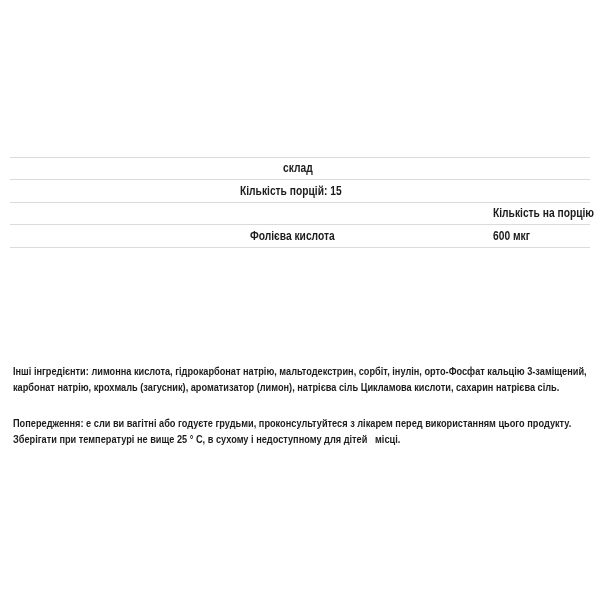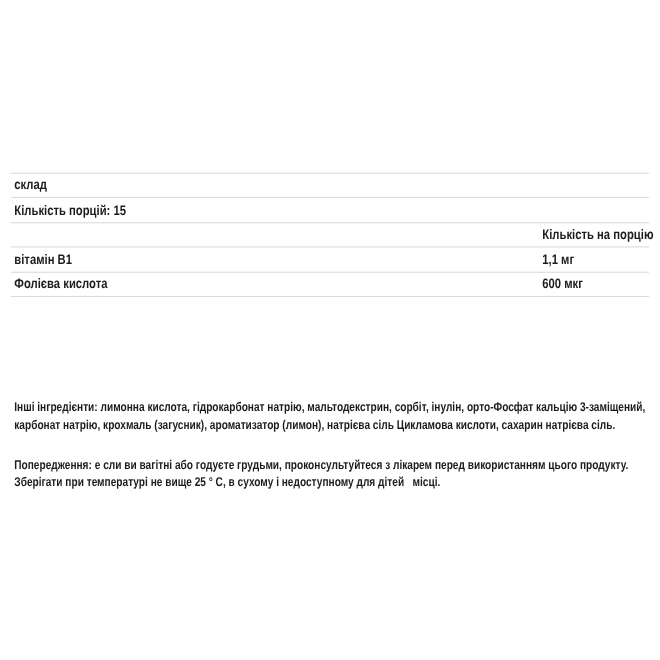--- a/index.html
+++ b/index.html
@@ -27,20 +27,21 @@
     position: relative;
     box-sizing: border-box;
     height: 22.4px;
     border-top: 1px solid #dbdbdb;
     display: flex;
     align-items: center;
     padding-left: 3px;
     font-size: 12.5px;
     font-weight: 700;
     line-height: 1;
+    justify-content: center;
   }
   .cell-label, .cell-value {
     display: inline-block;
     white-space: nowrap;
     transform: scaleX(0.82);
     transform-origin: 0 50%;
   }
   .cell-value-wrap {
     position: absolute;
     left: 483px;
@@ -81,26 +82,20 @@
     </div>
 
     <div class="facts-row">
       <span class="cell-label"></span>
       <span class="cell-value-wrap">
         <span class="cell-value">Кількість на порцію</span>
       </span>
     </div>
 
 
-    <div class="facts-row">
-      <span class="cell-label">вітамін B1</span>
-      <span class="cell-value-wrap">
-        <span class="cell-value">1,1 мг</span>
-      </span>
-    </div>
 
 
 
     <div class="facts-row">
       <span class="cell-label">Фолієва кислота</span>
       <span class="cell-value-wrap">
         <span class="cell-value">600 мкг</span>
       </span>
     </div>
 

